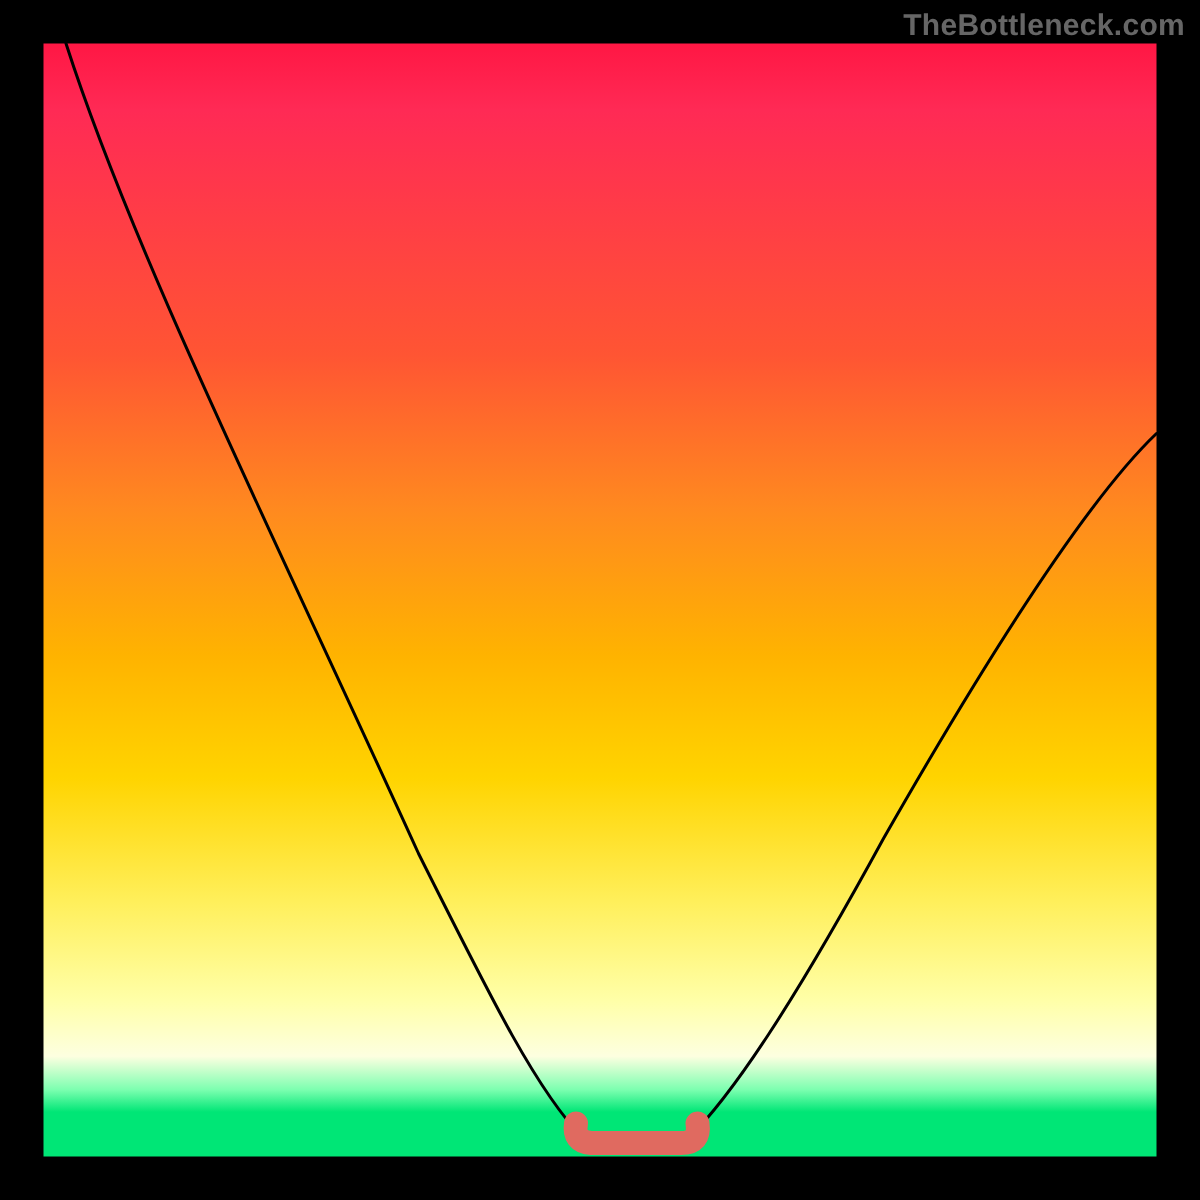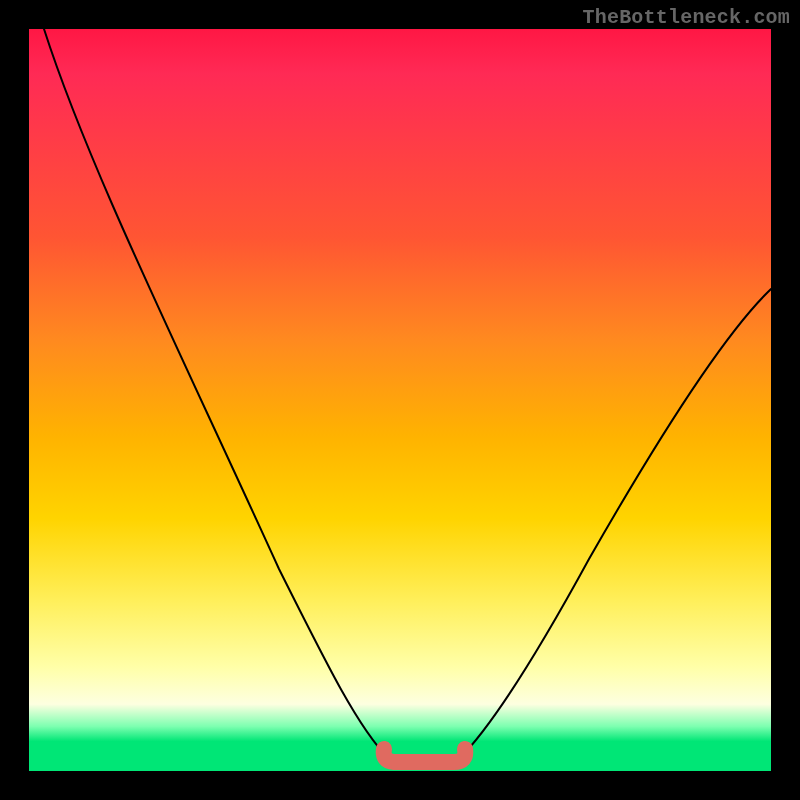--- a/index.html
+++ b/index.html
@@ -9,21 +9,20 @@
     height: 800px;
     background: #000;
     font-family: Arial, Helvetica, sans-serif;
     overflow: hidden;
   }
   .stage {
     position: relative;
     width: 800px;
     height: 668px;
     background: #000;
-    font-family: Liberation Mono, monospace;
   }
   .attribution {
     position: absolute;
     top: 6px;
     right: 10px;
     color: #666;
     font-size: 20px;
     font-weight: 600;
     letter-spacing: 0.2px;
   }

